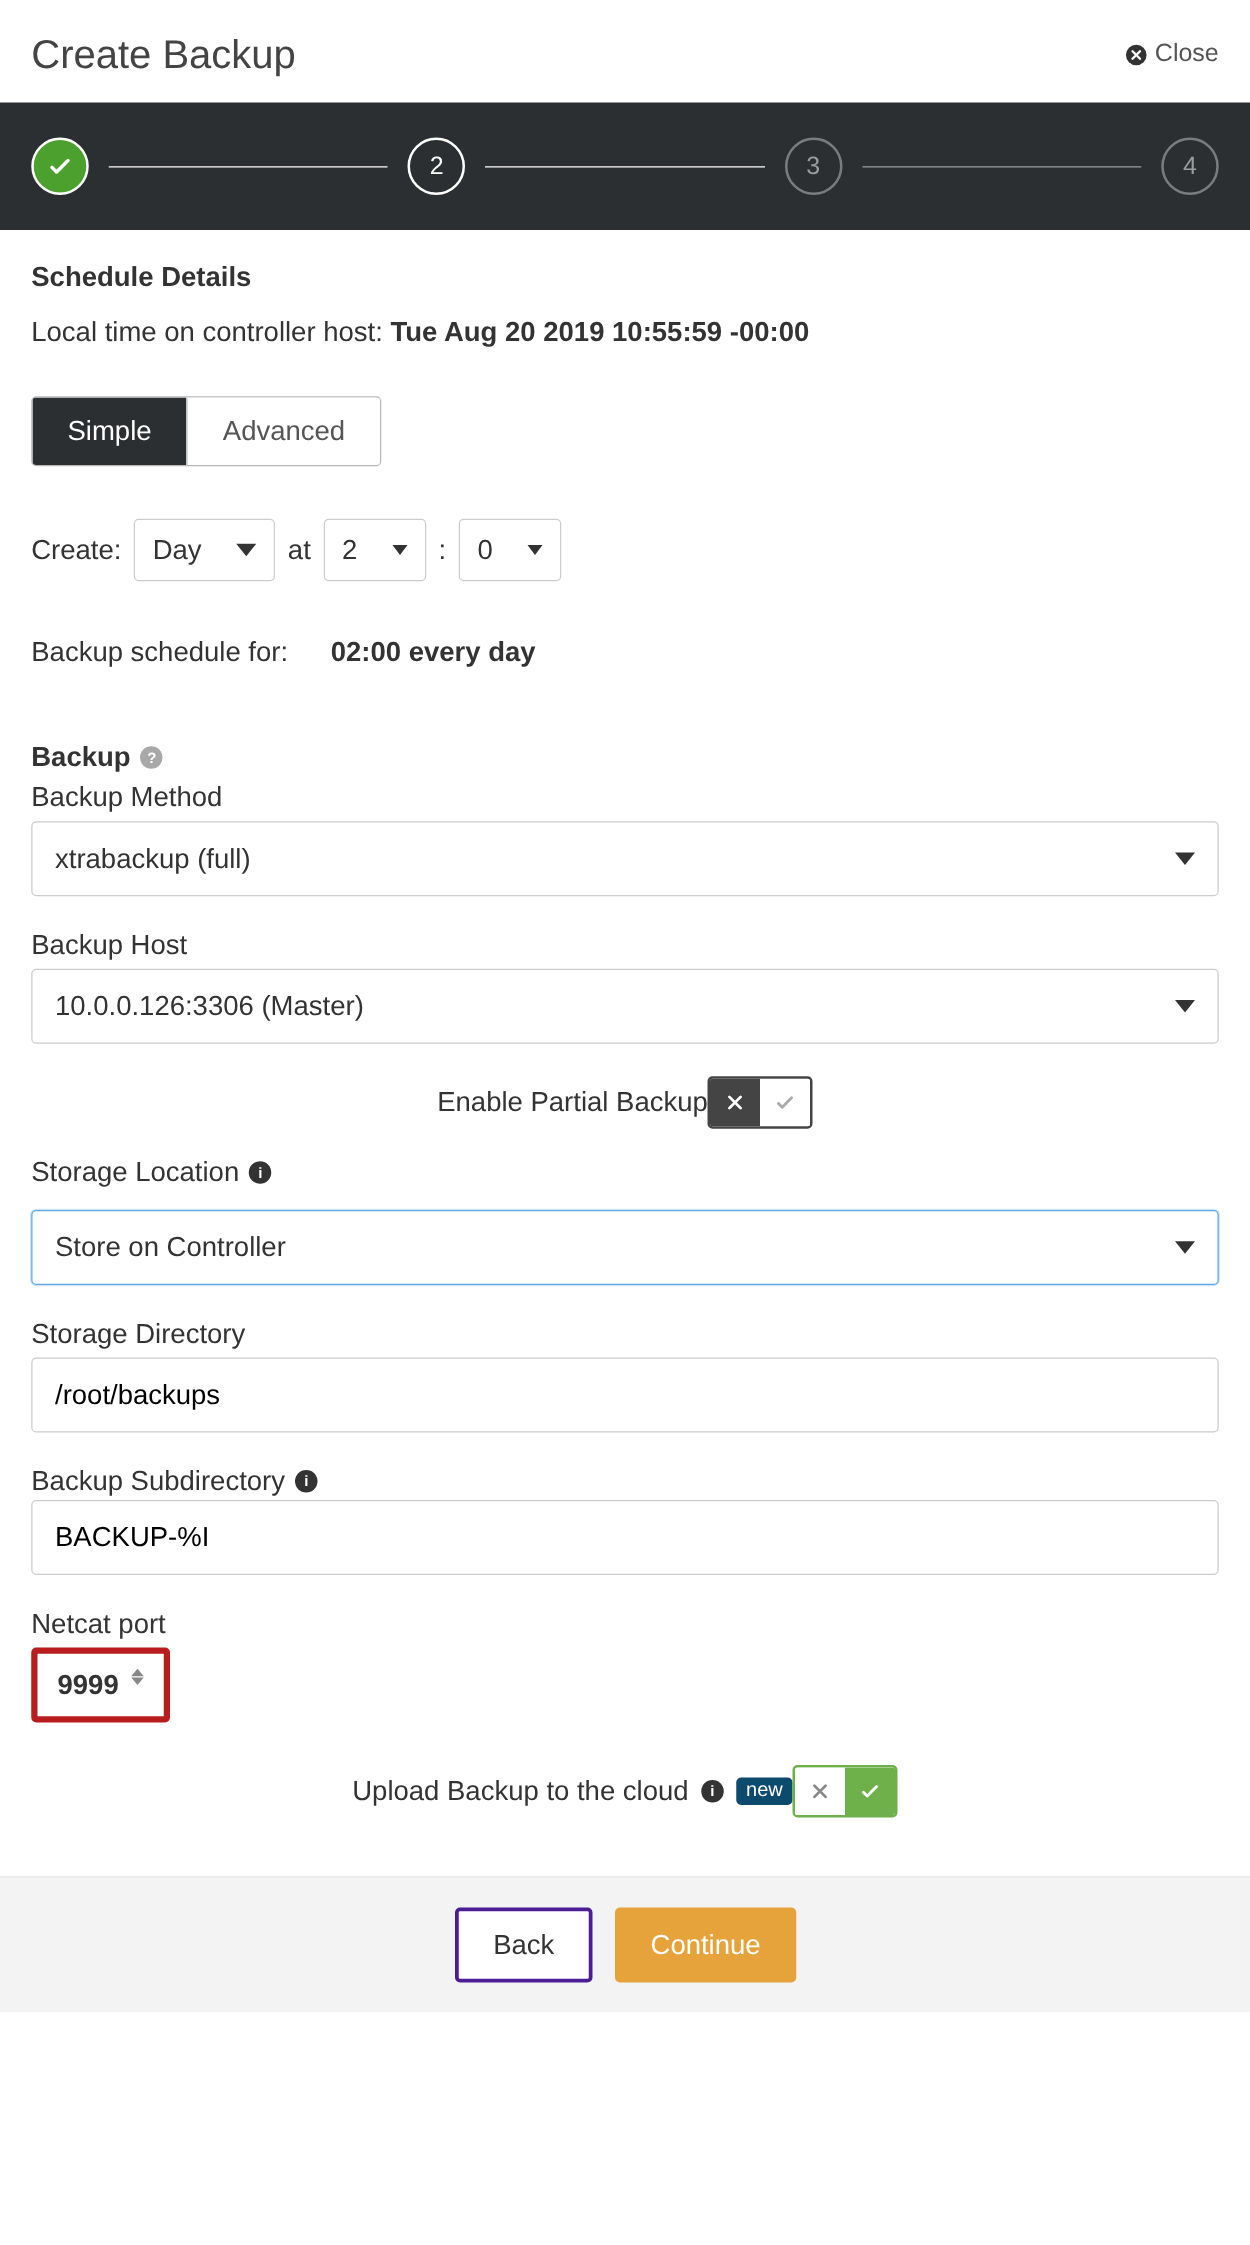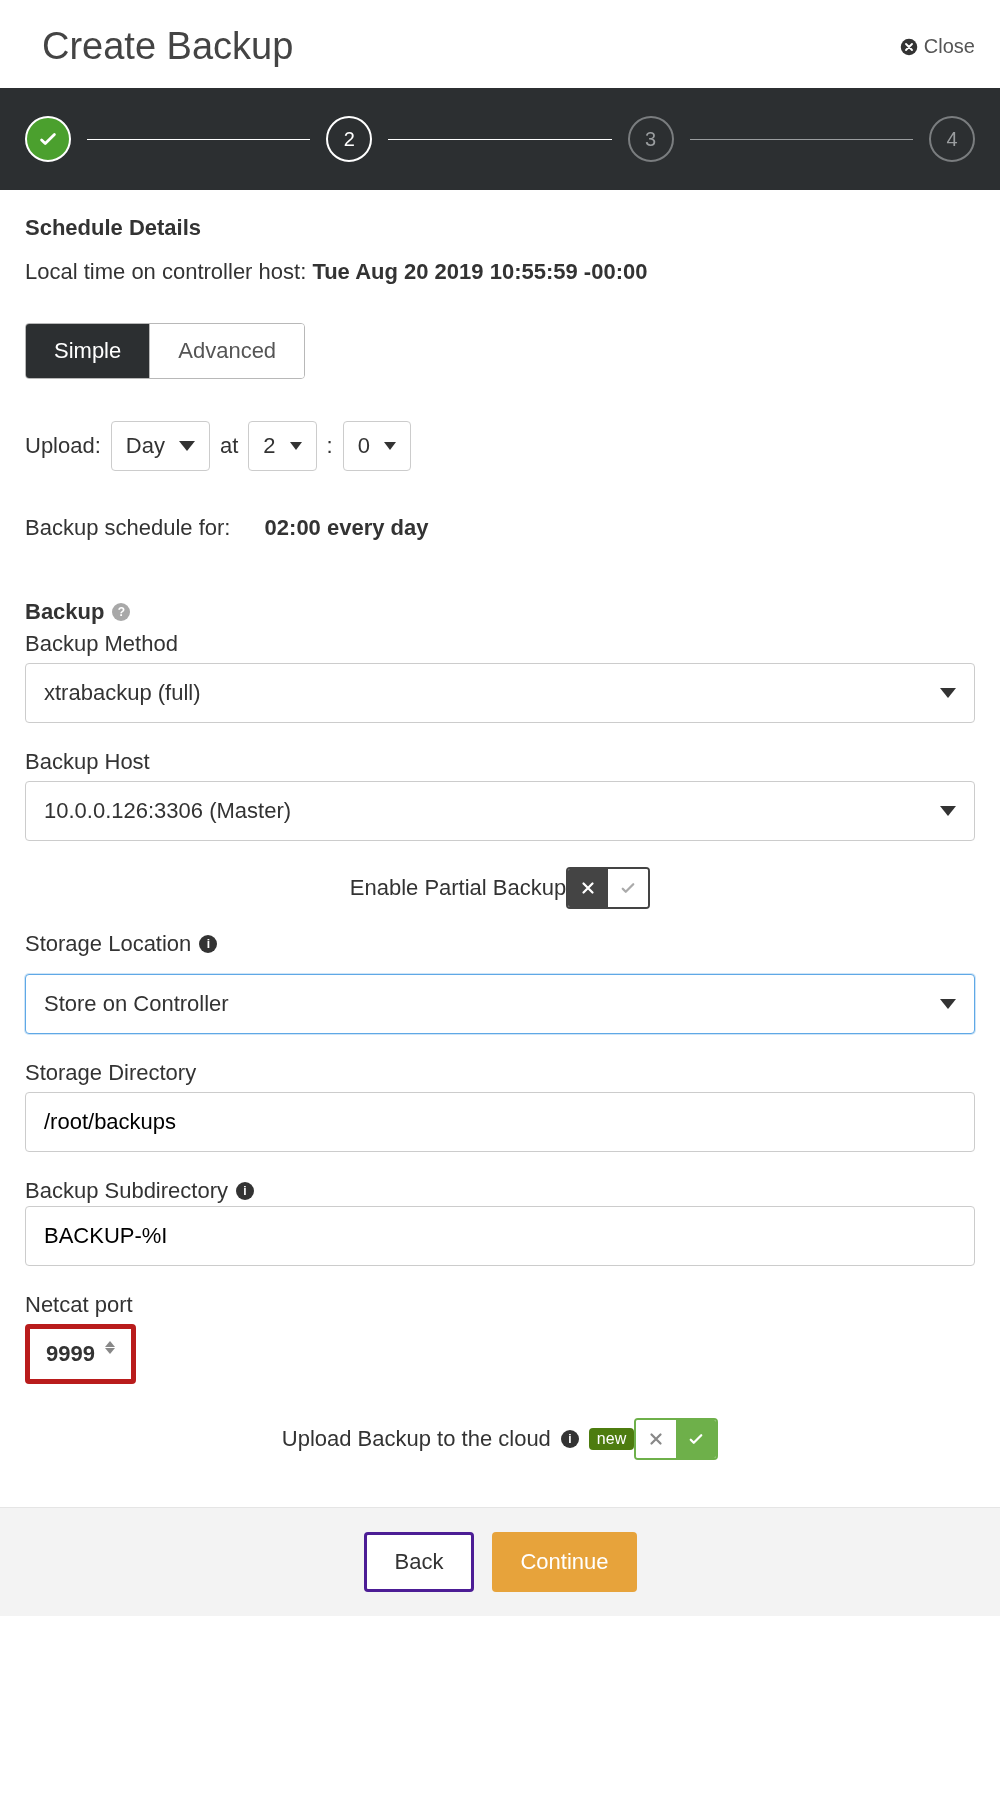--- a/index.html
+++ b/index.html
@@ -1,19 +1,19 @@
 <!DOCTYPE html>
 <html><head>
 <meta charset="utf-8">
 <style>
 * { box-sizing: border-box; margin: 0; padding: 0; }
 body { font-family: -apple-system, "Helvetica Neue", Arial, sans-serif; font-size: 20px; color: #333; background: #fff; }
 
 .header { display: flex; justify-content: space-between; align-items: center; padding: 25px 25px 20px 25px; }
-.header h1 { font-size: 38px; font-weight: 300; color: #444; margin-left: 17px; }
+.header h1 { font-size: 32px; font-weight: 300; color: #444; }
 .close-link { display: flex; align-items: center; gap: 6px; color: #555; font-size: 20px; cursor: pointer; }
 .close-link svg { width: 18px; height: 18px; fill: #333; }
 
 .stepper { background: #2c2f31; padding: 28px 25px; display: flex; align-items: center; }
 .step { width: 46px; height: 46px; border-radius: 50%; display: flex; align-items: center; justify-content: center; font-size: 20px; flex-shrink: 0; }
 .step.done { background: #4ba02e; border: 2px solid #fff; }
 .step.done svg { width: 22px; height: 22px; fill: #fff; }
 .step.active { background: transparent; border: 2px solid #fff; color: #fff; }
 .step.pending { background: transparent; border: 2px solid #7a7d7f; color: #9a9d9f; }
 .step-line { flex: 1; height: 1px; background: #fff; margin: 0 16px; }
@@ -23,21 +23,21 @@
 .section-title { font-size: 22px; font-weight: 700; margin-bottom: 18px; }
 .localtime { font-size: 22px; margin-bottom: 38px; }
 .localtime b { font-weight: 700; }
 
 .btn-group { display: inline-flex; border: 1px solid #b8b8b8; border-radius: 4px; overflow: hidden; margin-bottom: 42px; }
 .btn-group button { padding: 14px 28px; font-size: 22px; background: #fff; border: none; cursor: pointer; color: #555; }
 .btn-group button.active { background: #2c2f31; color: #fff; }
 .btn-group button + button { border-left: 1px solid #b8b8b8; }
 
 .schedule-row { display: flex; align-items: center; gap: 10px; margin-bottom: 44px; font-size: 22px; }
-.sel { border: 1px solid #ccc; border-radius: 4px; padding: 11px 14px; font-size: 22px; display: flex; align-items: center; gap: 14px; background: #fff; cursor: pointer; }
+.sel { border: 1px solid #ccc; border-radius: 4px; padding: 11px 14px; font-size: 22px; display: flex; align-items: center; gap: 28px; background: #fff; cursor: pointer; }
 .sel .caret { width: 0; height: 0; border-left: 8px solid transparent; border-right: 8px solid transparent; border-top: 10px solid #333; }
 .sel.small .caret { border-left: 6px solid transparent; border-right: 6px solid transparent; border-top: 8px solid #333; }
 
 .sched-summary { font-size: 22px; margin-bottom: 58px; }
 .sched-summary b { font-weight: 700; margin-left: 28px; }
 
 .subhead-row { display: flex; align-items: center; gap: 8px; margin-bottom: 2px; }
 .subhead-row .bold { font-size: 22px; font-weight: 700; }
 .info-icon { width: 18px; height: 18px; border-radius: 50%; background: #a8a8a8; color: #fff; display: inline-flex; align-items: center; justify-content: center; font-size: 12px; font-weight: bold; }
 .info-icon.dark { background: #333; }
@@ -60,21 +60,21 @@
 .toggle-btn.dark { background: #444; }
 .toggle-btn.green { background: #6eb04a; }
 .toggle-btn svg { width: 18px; height: 18px; }
 
 .number-input { border: 5px solid #b91c1c; border-radius: 4px; padding: 12px 16px; font-size: 22px; display: inline-flex; align-items: flex-start; gap: 10px; font-weight: bold; }
 .stepper-arrows { display: flex; flex-direction: column; gap: 1px; }
 .stepper-arrows span { width: 0; height: 0; border-left: 5px solid transparent; border-right: 5px solid transparent; }
 .stepper-arrows .up { border-bottom: 6px solid #888; }
 .stepper-arrows .down { border-top: 6px solid #888; }
 
-.badge { background: #4d7c0f; color: #fff; font-size: 16px; padding: 2px 8px; border-radius: 4px; }
+.badge { background: #0c4a6e; color: #fff; font-size: 16px; padding: 2px 8px; border-radius: 4px; }
 
 .footer { background: #f3f3f3; padding: 24px; display: flex; justify-content: center; gap: 18px; border-top: 1px solid #e5e5e5; }
 .footer button { padding: 14px 28px; font-size: 22px; border-radius: 4px; cursor: pointer; }
 .btn-back { background: #fff; border: 3px solid #4c1d95; color: #333; }
 .btn-continue { background: #e7a33b; border: none; color: #fff; }
 </style>
 </head>
 <body>
 
 <div class="header">
@@ -107,21 +107,21 @@
   <div class="localtime">
     <span>Local time on controller host: </span><b>Tue Aug 20 2019 10:55:59 -00:00</b>
   </div>
 
   <div class="btn-group">
     <button class="active">Simple</button>
     <button>Advanced</button>
   </div>
 
   <div class="schedule-row">
-    <span>Upload:</span>
+    <span>Create:</span>
     <div class="sel">
       <span>Day</span>
       <div class="caret"></div>
     </div>
     <span>at</span>
     <div class="sel small">
       <span>2</span>
       <div class="caret"></div>
     </div>
     <span>:</span>

